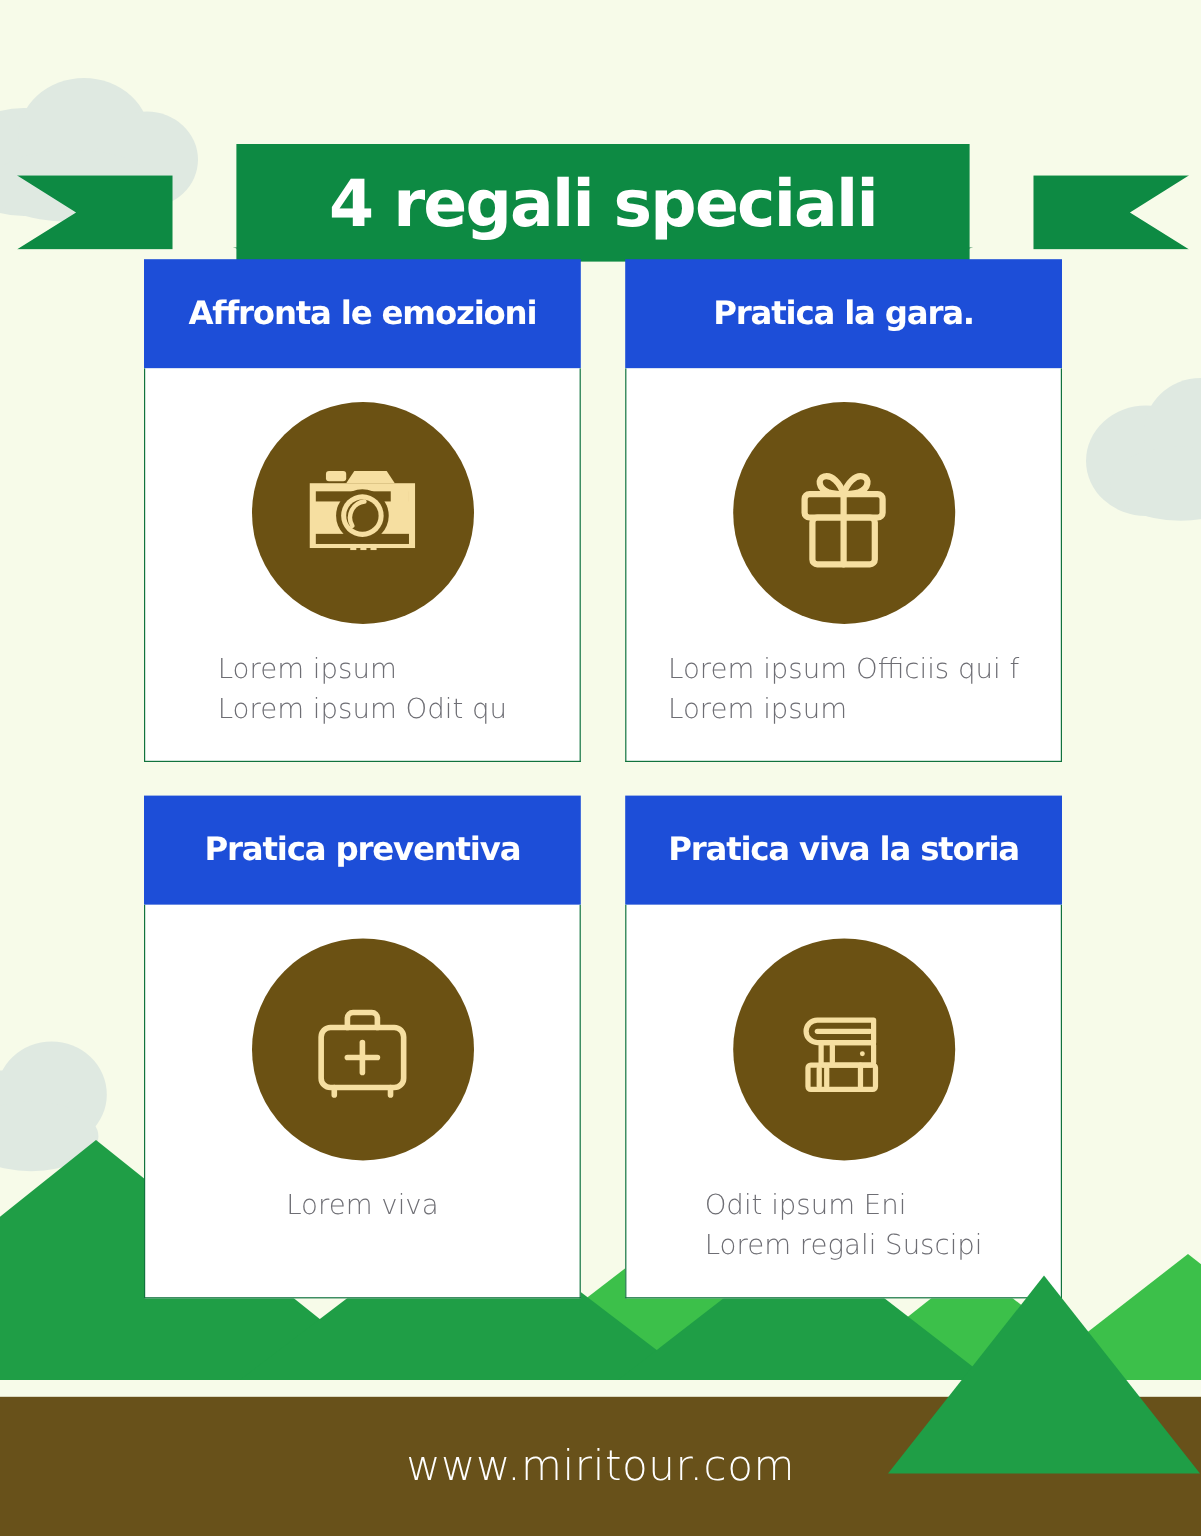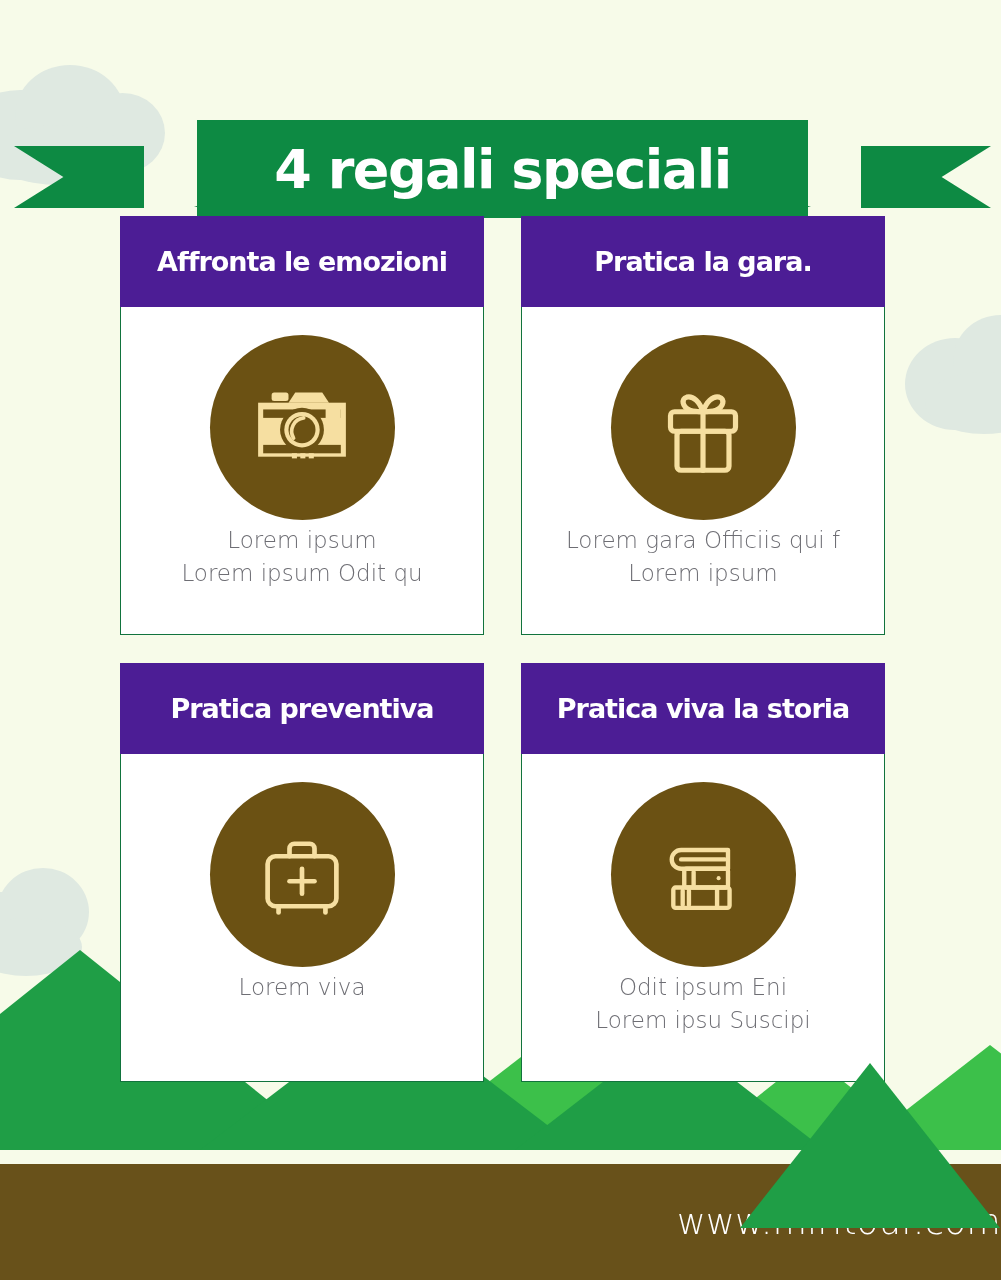--- a/index.html
+++ b/index.html
@@ -43,50 +43,50 @@
     color:#ffffff; font-size:54px; font-weight:bold; letter-spacing:-1.5px;
     font-family:"DejaVu Sans", sans-serif;
   }
 
   
   .grid { position:absolute; top:216px; left:120px; width:765px; }
   .row { display:flex; justify-content:space-between; }
   .row + .row { margin-top:28px; }
   .card { width:364px; }
   .card-header {
-    background:#4c1d95; height:91px;
+    background:#1d4ed8; height:91px;
     display:flex; align-items:center; justify-content:center;
     padding:0 10px;
   }
   .card-title {
     color:#ffffff; font-size:27px; font-weight:bold; letter-spacing:-1px;
     font-family:"DejaVu Sans", sans-serif; white-space:nowrap;
     text-align:center;
   }
   .card-body {
     background:#ffffff; border:1.5px solid #11733d; border-top:none;
     height:328px; display:flex; flex-direction:column; align-items:center;
     padding-top:28px;
   }
   .icon-circle {
     width:185px; height:185px; border-radius:50%;
     display:flex; align-items:center; justify-content:center;
     flex:none;
   }
   .card-text {
-    margin-top:4px; text-align:center; color:#6e6e74;
+    margin-top:22px; color:#6e6e74;
     font-size:23px; line-height:1.42; font-weight:300;
     font-family:"DejaVu Sans", sans-serif;
     padding:0 12px;
   }
 
   
   .footer {
     position:absolute; left:0; right:0; bottom:0; height:116px;
-    background:#68511a; display:flex; align-items:center; justify-content:flex-end;
+    background:#68511a; display:flex; align-items:center; justify-content:center;
   }
   .footer-url {
     color:#ffffff; font-size:35px; font-weight:300; letter-spacing:0.5px;
     font-family:"DejaVu Sans", sans-serif;
   }
   .mtn-front { position:absolute; bottom:0; z-index:3; }
 </style>
 </head>
 <body>
 
@@ -184,21 +184,21 @@
               <g fill="none" stroke="#f6dfa1" stroke-width="3.2" stroke-linejoin="round" stroke-linecap="round">
                 <rect x="12" y="22" width="40" height="12" rx="2.5"></rect>
                 <rect x="16" y="34" width="32" height="24" rx="2.5"></rect>
                 <line x1="32" y1="22" x2="32" y2="58"></line>
                 <path d="M32 22 C 30 16, 26 12, 22 13 C 18.5 14, 19 19, 24 21 C 27 22, 30 22, 32 22 Z"></path>
                 <path d="M32 22 C 34 16, 38 12, 42 13 C 45.5 14, 45 19, 40 21 C 37 22, 34 22, 32 22 Z"></path>
               </g>
             </svg>
           </div>
           <div class="card-text">
-            <div>Lorem gara Officiis qui f</div>
+            <div>Lorem ipsum Officiis qui f</div>
             <div>Lorem ipsum</div>
           </div>
         </div>
       </div>
 
     </div>
 
     <div class="row">
 
       <div class="card">
@@ -239,21 +239,21 @@
                 <circle cx="42" cy="34" r="1.3" fill="#f6dfa1" stroke="none"></circle>
                 <rect x="13" y="40" width="36" height="13" rx="1.5"></rect>
                 <line x1="19" y1="42" x2="19" y2="51"></line>
                 <line x1="23" y1="42" x2="23" y2="51"></line>
                 <line x1="41" y1="40" x2="41" y2="53"></line>
               </g>
             </svg>
           </div>
           <div class="card-text">
             <div>Odit ipsum Eni</div>
-            <div>Lorem ipsu Suscipi</div>
+            <div>Lorem regali Suscipi</div>
           </div>
         </div>
       </div>
 
     </div>
   </div>
 
 </div>
 
 </body></html>

